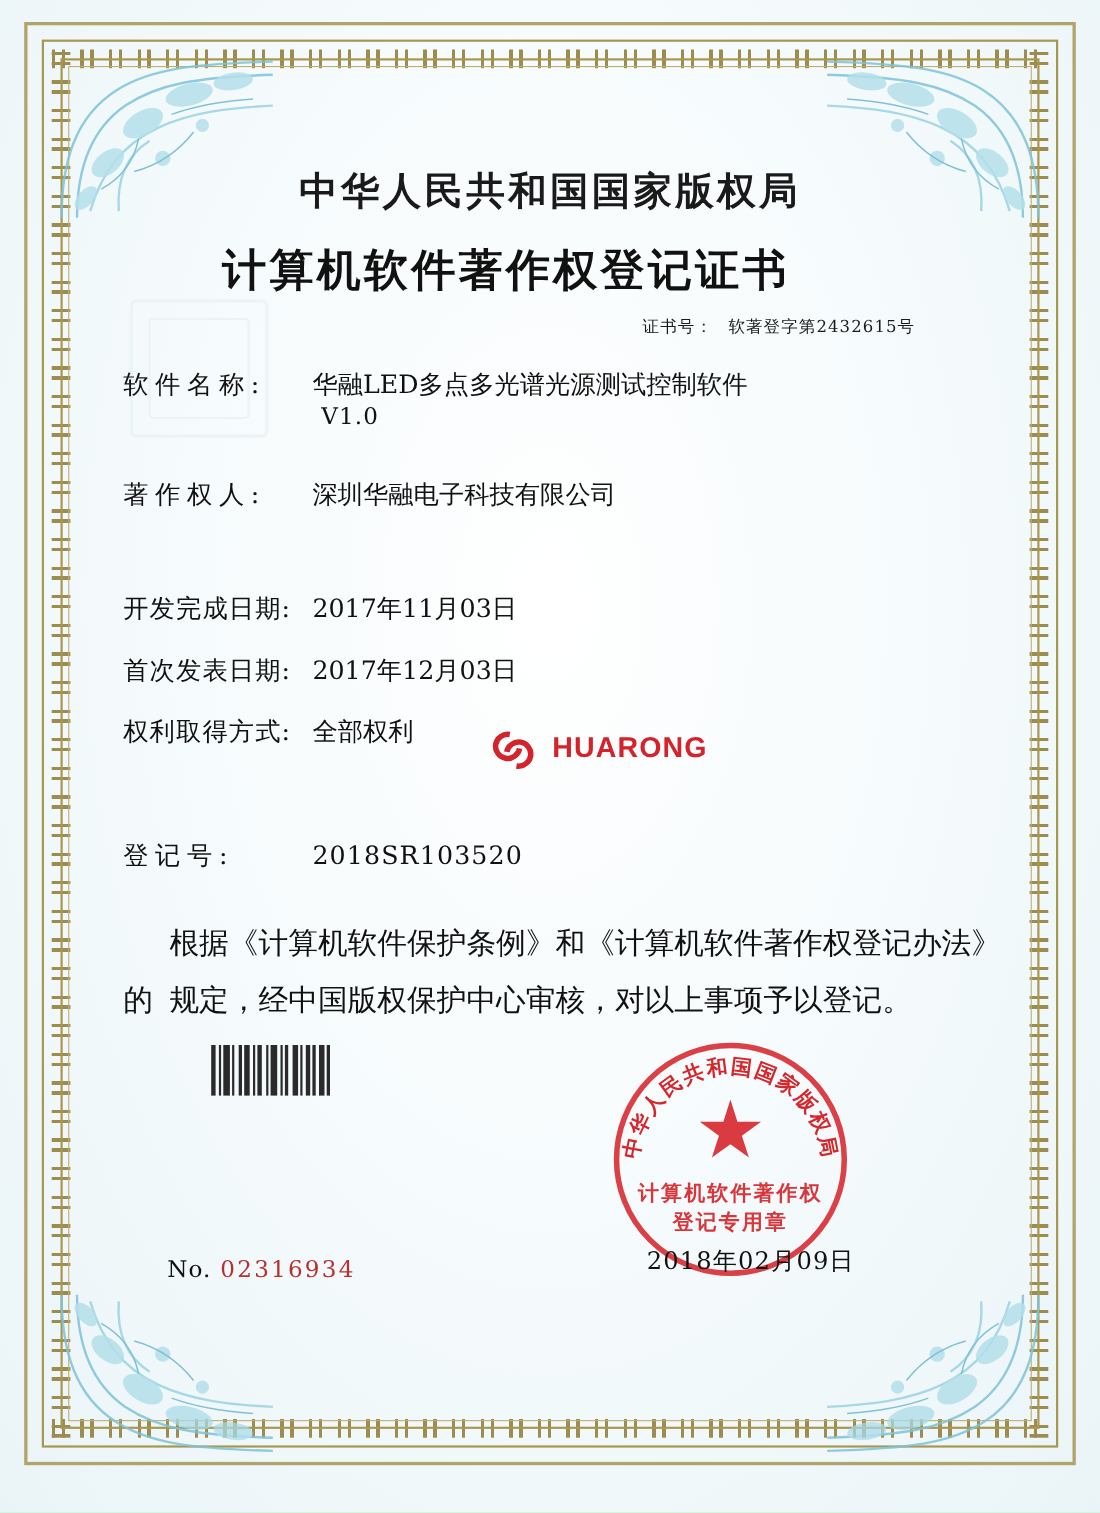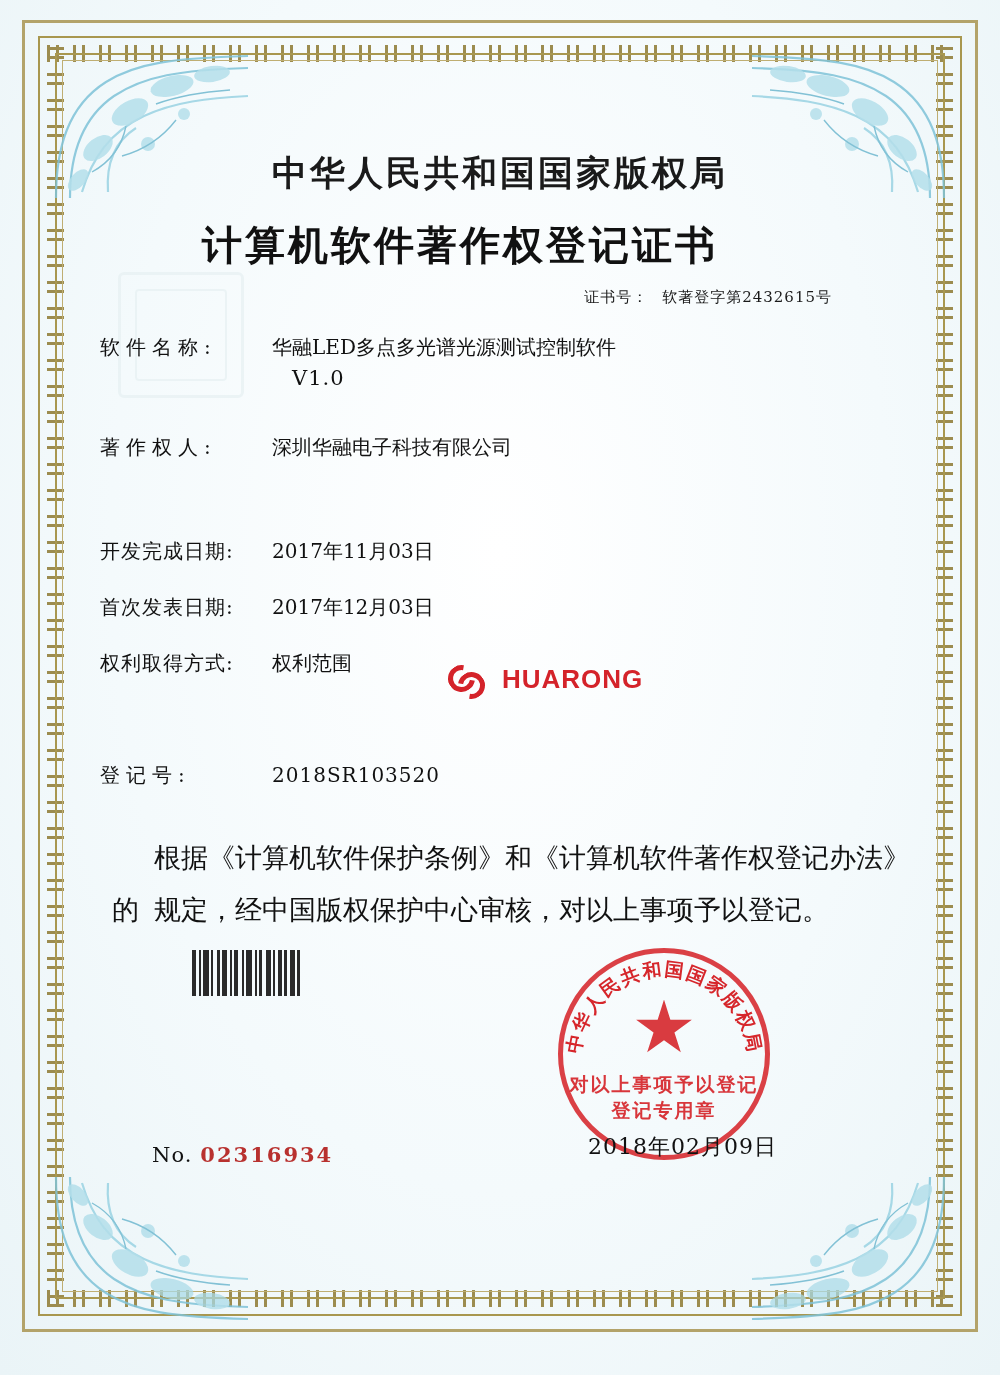--- a/index.html
+++ b/index.html
@@ -145,22 +145,22 @@
     color: #1a1a1a;
     letter-spacing: 1px;
     font-family: "DejaVu Serif", serif;
     white-space: nowrap;
   }
   .cert-no-line .label { margin-right: 14px; }
 
   
   .field {
     position: absolute;
-    left: 100px;
-    font-size: 20px;
+    left: 112px;
+    font-size: 23px;
     color: #111;
     font-family: "DejaVu Serif", serif;
     white-space: nowrap;
   }
   .field .k {
     display: inline-block;
     width: 172px;
     letter-spacing: 6px;
   }
   .field .k.tight { letter-spacing: 1px; }
@@ -295,21 +295,21 @@
   
   .doc-no {
     position: absolute;
     left: 152px;
     top: 1142px;
     font-size: 21px;
     color: #111;
     font-family: "DejaVu Serif", serif;
     letter-spacing: 1px;
   }
-  .doc-no .serial { color: #b8312f; margin-left: 8px; letter-spacing: 2px; font-weight: bold; }
+  .doc-no .serial { color: #b8312f; margin-left: 8px; letter-spacing: 2px; }
   .issue-date {
     position: absolute;
     left: 588px;
     top: 1132px;
     font-size: 22px;
     color: #111;
     font-family: "DejaVu Serif", serif;
     letter-spacing: 1px;
   }
 </style>
@@ -434,21 +434,21 @@
 
   <div class="field f-devdate">
     <span class="k tight">开发完成日期:</span><span class="v">2017年11月03日</span>
   </div>
 
   <div class="field f-pubdate">
     <span class="k tight">首次发表日期:</span><span class="v">2017年12月03日</span>
   </div>
 
   <div class="field f-method">
-    <span class="k tight">权利取得方式:</span><span class="v">权利范围</span>
+    <span class="k tight">权利取得方式:</span><span class="v">全部权利</span>
   </div>
 
 
   <div class="field f-regno">
     <span class="k">登记号:</span><span class="v mono">2018SR103520</span>
   </div>
 
   <div class="logo">
     <span class="mark"></span>
     <span class="word">HUARONG</span>
@@ -499,21 +499,21 @@
     <div class="seal-ring"></div>
     <svg class="seal-arc" viewBox="0 0 212 212">
       <defs>
         <path id="arcpath" d="M 22,112 A 84,84 0 0 1 190,112"></path>
       </defs>
       <text>
         <textPath href="#arcpath" startOffset="50%" text-anchor="middle">中华人民共和国国家版权局</textPath>
       </text>
     </svg>
     <div class="seal-star"></div>
-    <div class="seal-l1">对以上事项予以登记</div>
+    <div class="seal-l1">计算机软件著作权</div>
     <div class="seal-l2">登记专用章</div>
   </div>
 
   <div class="doc-no">
     <span>No.</span><span class="serial">02316934</span>
   </div>
   <div class="issue-date">2018年02月09日</div>
 </div>
 
 </body></html>

